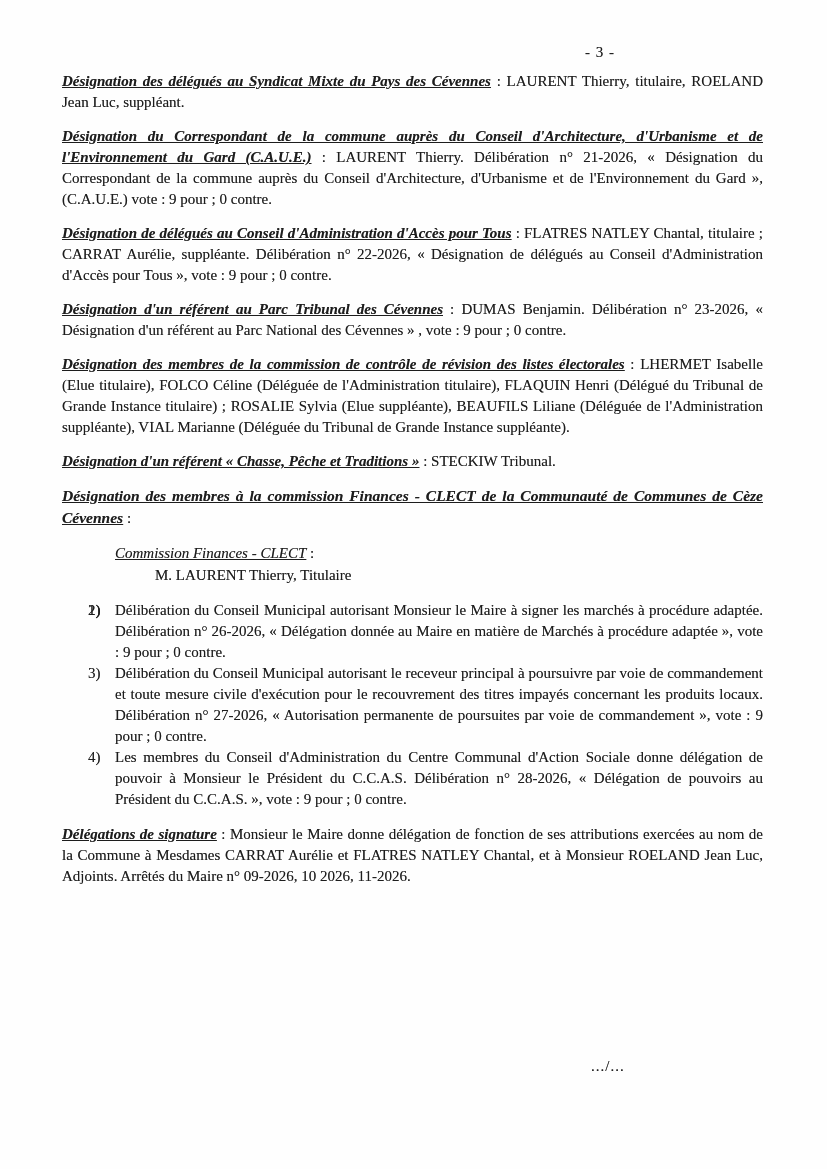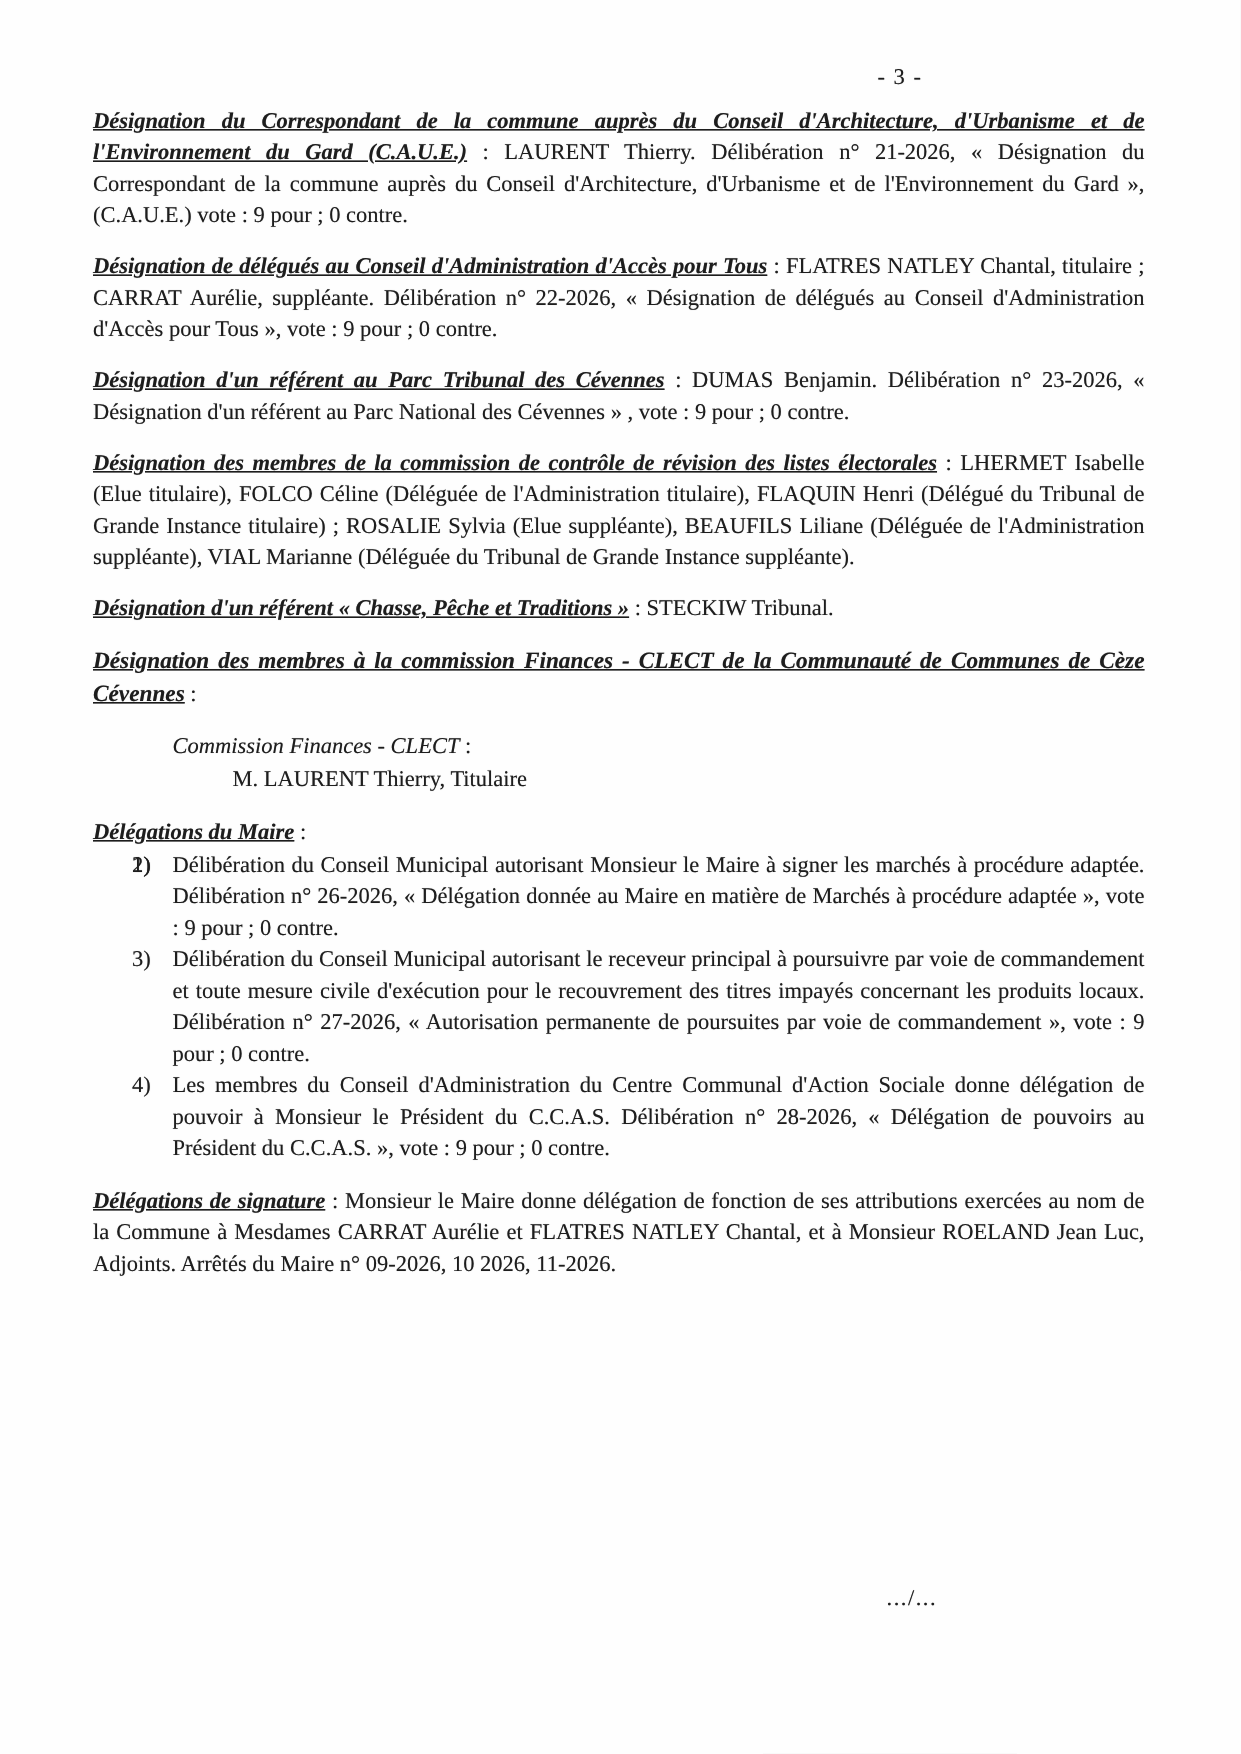--- a/index.html
+++ b/index.html
@@ -40,20 +40,21 @@
   .big-heading{
     font-size:15.5px;
   }
   .commission-block{
     margin:3px 0 14px 53px;
     font-size:15px;
     line-height:22px;
   }
   .commission-title{
     font-style:italic;
+    text-decoration:underline;
     text-align:right;
   }
   .commission-member{
     margin-left:40px;
   }
   .maire-heading{
     margin-bottom:1px;
   }
   .dl-item{
     position:relative;
@@ -79,40 +80,40 @@
 </style>
 </head>
 <body>
 
 <div class="page">
 
   <div class="page-number">- 3 -</div>
 
   <div class="content">
 
+    <p class="para"><span class="h">Désignation des délégués au Syndicat Mixte du Pays des Cévennes</span><span> : LAURENT Thierry, titulaire, ROELAND Jean Luc, suppléant.</span></p>
 
     <p class="para"><span class="h">Désignation du Correspondant de la commune auprès du Conseil d'Architecture, d'Urbanisme et de l'Environnement du Gard (C.A.U.E.)</span><span> : LAURENT Thierry. Délibération n° 21-2026, « Désignation du Correspondant de la commune auprès du Conseil d'Architecture, d'Urbanisme et de l'Environnement du Gard », (C.A.U.E.) vote : 9 pour ; 0 contre.</span></p>
 
     <p class="para"><span class="h">Désignation de délégués au Conseil d'Administration d'Accès pour Tous</span><span> : FLATRES NATLEY Chantal, titulaire ; CARRAT Aurélie, suppléante. Délibération n° 22-2026, « Désignation de délégués au Conseil d'Administration d'Accès pour Tous », vote : 9 pour ; 0 contre.</span></p>
 
     <p class="para"><span class="h">Désignation d'un référent au Parc Tribunal des Cévennes</span><span> : DUMAS Benjamin. Délibération n° 23-2026, « Désignation d'un référent au Parc National des Cévennes » , vote : 9 pour ; 0 contre.</span></p>
 
     <p class="para"><span class="h">Désignation des membres de la commission de contrôle de révision des listes électorales</span><span> : LHERMET Isabelle (Elue titulaire), FOLCO Céline (Déléguée de l'Administration titulaire), FLAQUIN Henri (Délégué du Tribunal de Grande Instance titulaire) ; ROSALIE Sylvia (Elue suppléante), BEAUFILS Liliane (Déléguée de l'Administration suppléante), VIAL Marianne (Déléguée du Tribunal de Grande Instance suppléante).</span></p>
 
     <p class="para"><span class="h">Désignation d'un référent « Chasse, Pêche et Traditions »</span><span> : STECKIW Tribunal.</span></p>
 
     <p class="para"><span class="h big-heading">Désignation des membres à la commission  Finances - CLECT de la Communauté de Communes de Cèze Cévennes</span><span> :</span></p>
 
     <div class="commission-block">
       <div><span class="commission-title">Commission Finances - CLECT</span><span> :</span></div>
       <div class="commission-member">M. LAURENT Thierry, Titulaire</div>
     </div>
 
 
-    <p class="para maire-heading"><span class="h">Délégations du Maire</span><span> :</span></p>
 
     <div class="dl-list">
       <div class="dl-item"><span class="dl-marker">1)</span></div>
       <div class="dl-item"><span class="dl-marker">2)</span><span>Délibération du Conseil Municipal autorisant Monsieur le Maire à signer les marchés à procédure adaptée. Délibération n° 26-2026, « Délégation donnée au Maire en matière de Marchés à procédure adaptée », vote : 9 pour ; 0 contre.</span></div>
       <div class="dl-item"><span class="dl-marker">3)</span><span>Délibération du Conseil Municipal autorisant le receveur principal à poursuivre par voie de commandement et toute mesure civile d'exécution pour le recouvrement des titres impayés concernant les produits locaux. Délibération n° 27-2026, « Autorisation permanente de poursuites par voie de commandement », vote : 9 pour ; 0 contre.</span></div>
       <div class="dl-item"><span class="dl-marker">4)</span><span>Les membres du Conseil d'Administration du Centre Communal d'Action Sociale donne délégation de pouvoir à Monsieur le Président du C.C.A.S. Délibération n° 28-2026, « Délégation de pouvoirs au Président du C.C.A.S. », vote : 9 pour ; 0 contre.</span></div>
     </div>
 
     <p class="para"><span class="h">Délégations de signature</span><span> : Monsieur le Maire donne délégation de fonction de ses attributions exercées au nom de la Commune à Mesdames CARRAT Aurélie et FLATRES NATLEY Chantal, et à Monsieur ROELAND Jean Luc, Adjoints. Arrêtés  du Maire n° 09-2026, 10 2026, 11-2026.</span></p>
 

